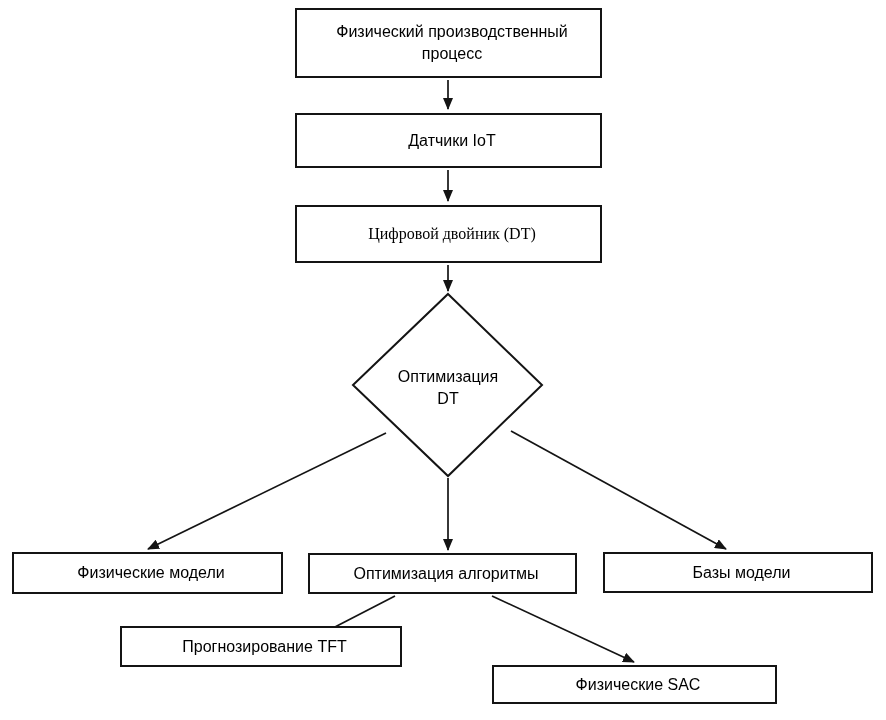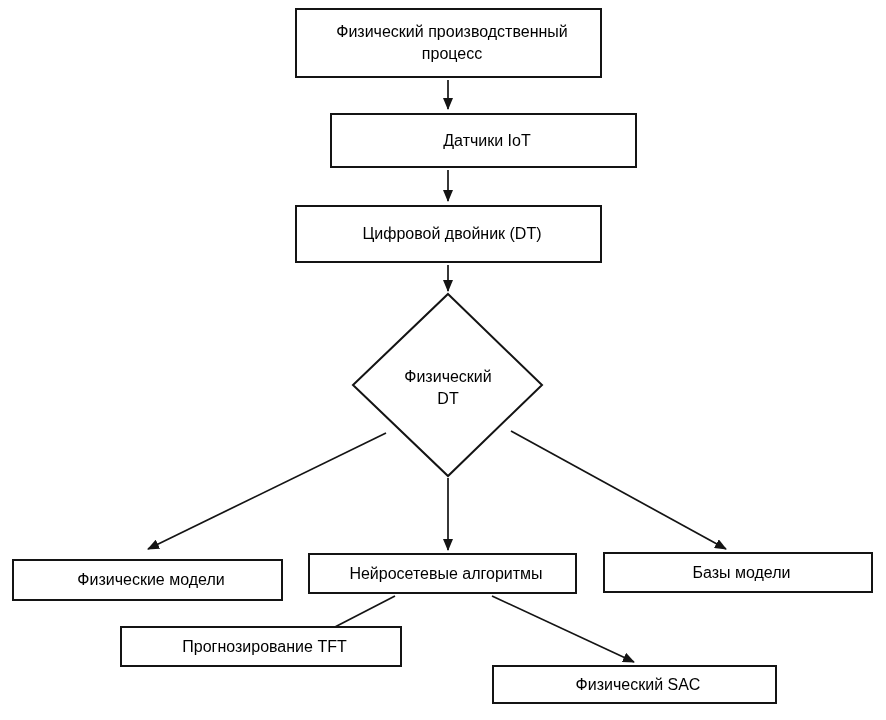--- a/index.html
+++ b/index.html
@@ -36,24 +36,24 @@
   }
   .rect-node {
     border: 2px solid #141414;
     padding-left: 7px;
   }
   .label {
     white-space: pre-line;
   }
   
   .n-physical-process  { left: 295px; top: 8px;   width: 307px; height: 70px; }
-  .n-iot-sensors       { left: 295px; top: 113px; width: 307px; height: 55px; margin-left: 35px; }
-  .n-digital-twin      { left: 295px; top: 205px; width: 307px; height: 58px; }
+  .n-iot-sensors       { left: 295px; top: 113px; width: 307px; height: 55px; }
+  .n-digital-twin      { left: 295px; top: 205px; width: 307px; height: 58px; font-family: Liberation Serif, serif; }
   .n-dt-components     { left: 368px; top: 360px; width: 160px; height: 56px; background: transparent; }
-  .n-physical-models   { left: 12px;  top: 552px; width: 271px; height: 42px; margin-top: 7px; }
+  .n-physical-models   { left: 12px;  top: 552px; width: 271px; height: 42px; }
   .n-neural-algorithms { left: 308px; top: 553px; width: 269px; height: 41px; }
   .n-databases         { left: 603px; top: 552px; width: 270px; height: 41px; }
   .n-tft-forecasting   { left: 120px; top: 626px; width: 282px; height: 41px; }
   .n-sac-optimization  { left: 492px; top: 665px; width: 285px; height: 39px; }
   .edge-line {
     stroke: #141414;
     stroke-width: 1.7;
   }
   .diamond-shape {
     fill: #ffffff;
@@ -94,37 +94,37 @@
 
   <div class="node rect-node n-iot-sensors">
     <span class="label">Датчики IoT</span>
   </div>
 
   <div class="node rect-node n-digital-twin">
     <span class="label">Цифровой двойник (DT)</span>
   </div>
 
   <div class="node n-dt-components">
-    <span class="label">Физический
+    <span class="label">Оптимизация
 DT</span>
   </div>
 
   <div class="node rect-node n-physical-models">
     <span class="label">Физические модели</span>
   </div>
 
   <div class="node rect-node n-neural-algorithms">
-    <span class="label">Нейросетевые алгоритмы</span>
+    <span class="label">Оптимизация алгоритмы</span>
   </div>
 
   <div class="node rect-node n-databases">
     <span class="label">Базы модели</span>
   </div>
 
   <div class="node rect-node n-tft-forecasting">
     <span class="label">Прогнозирование TFT</span>
   </div>
 
   <div class="node rect-node n-sac-optimization">
-    <span class="label">Физический SAC</span>
+    <span class="label">Физические SAC</span>
   </div>
 
 </div>
 
 </body></html>

